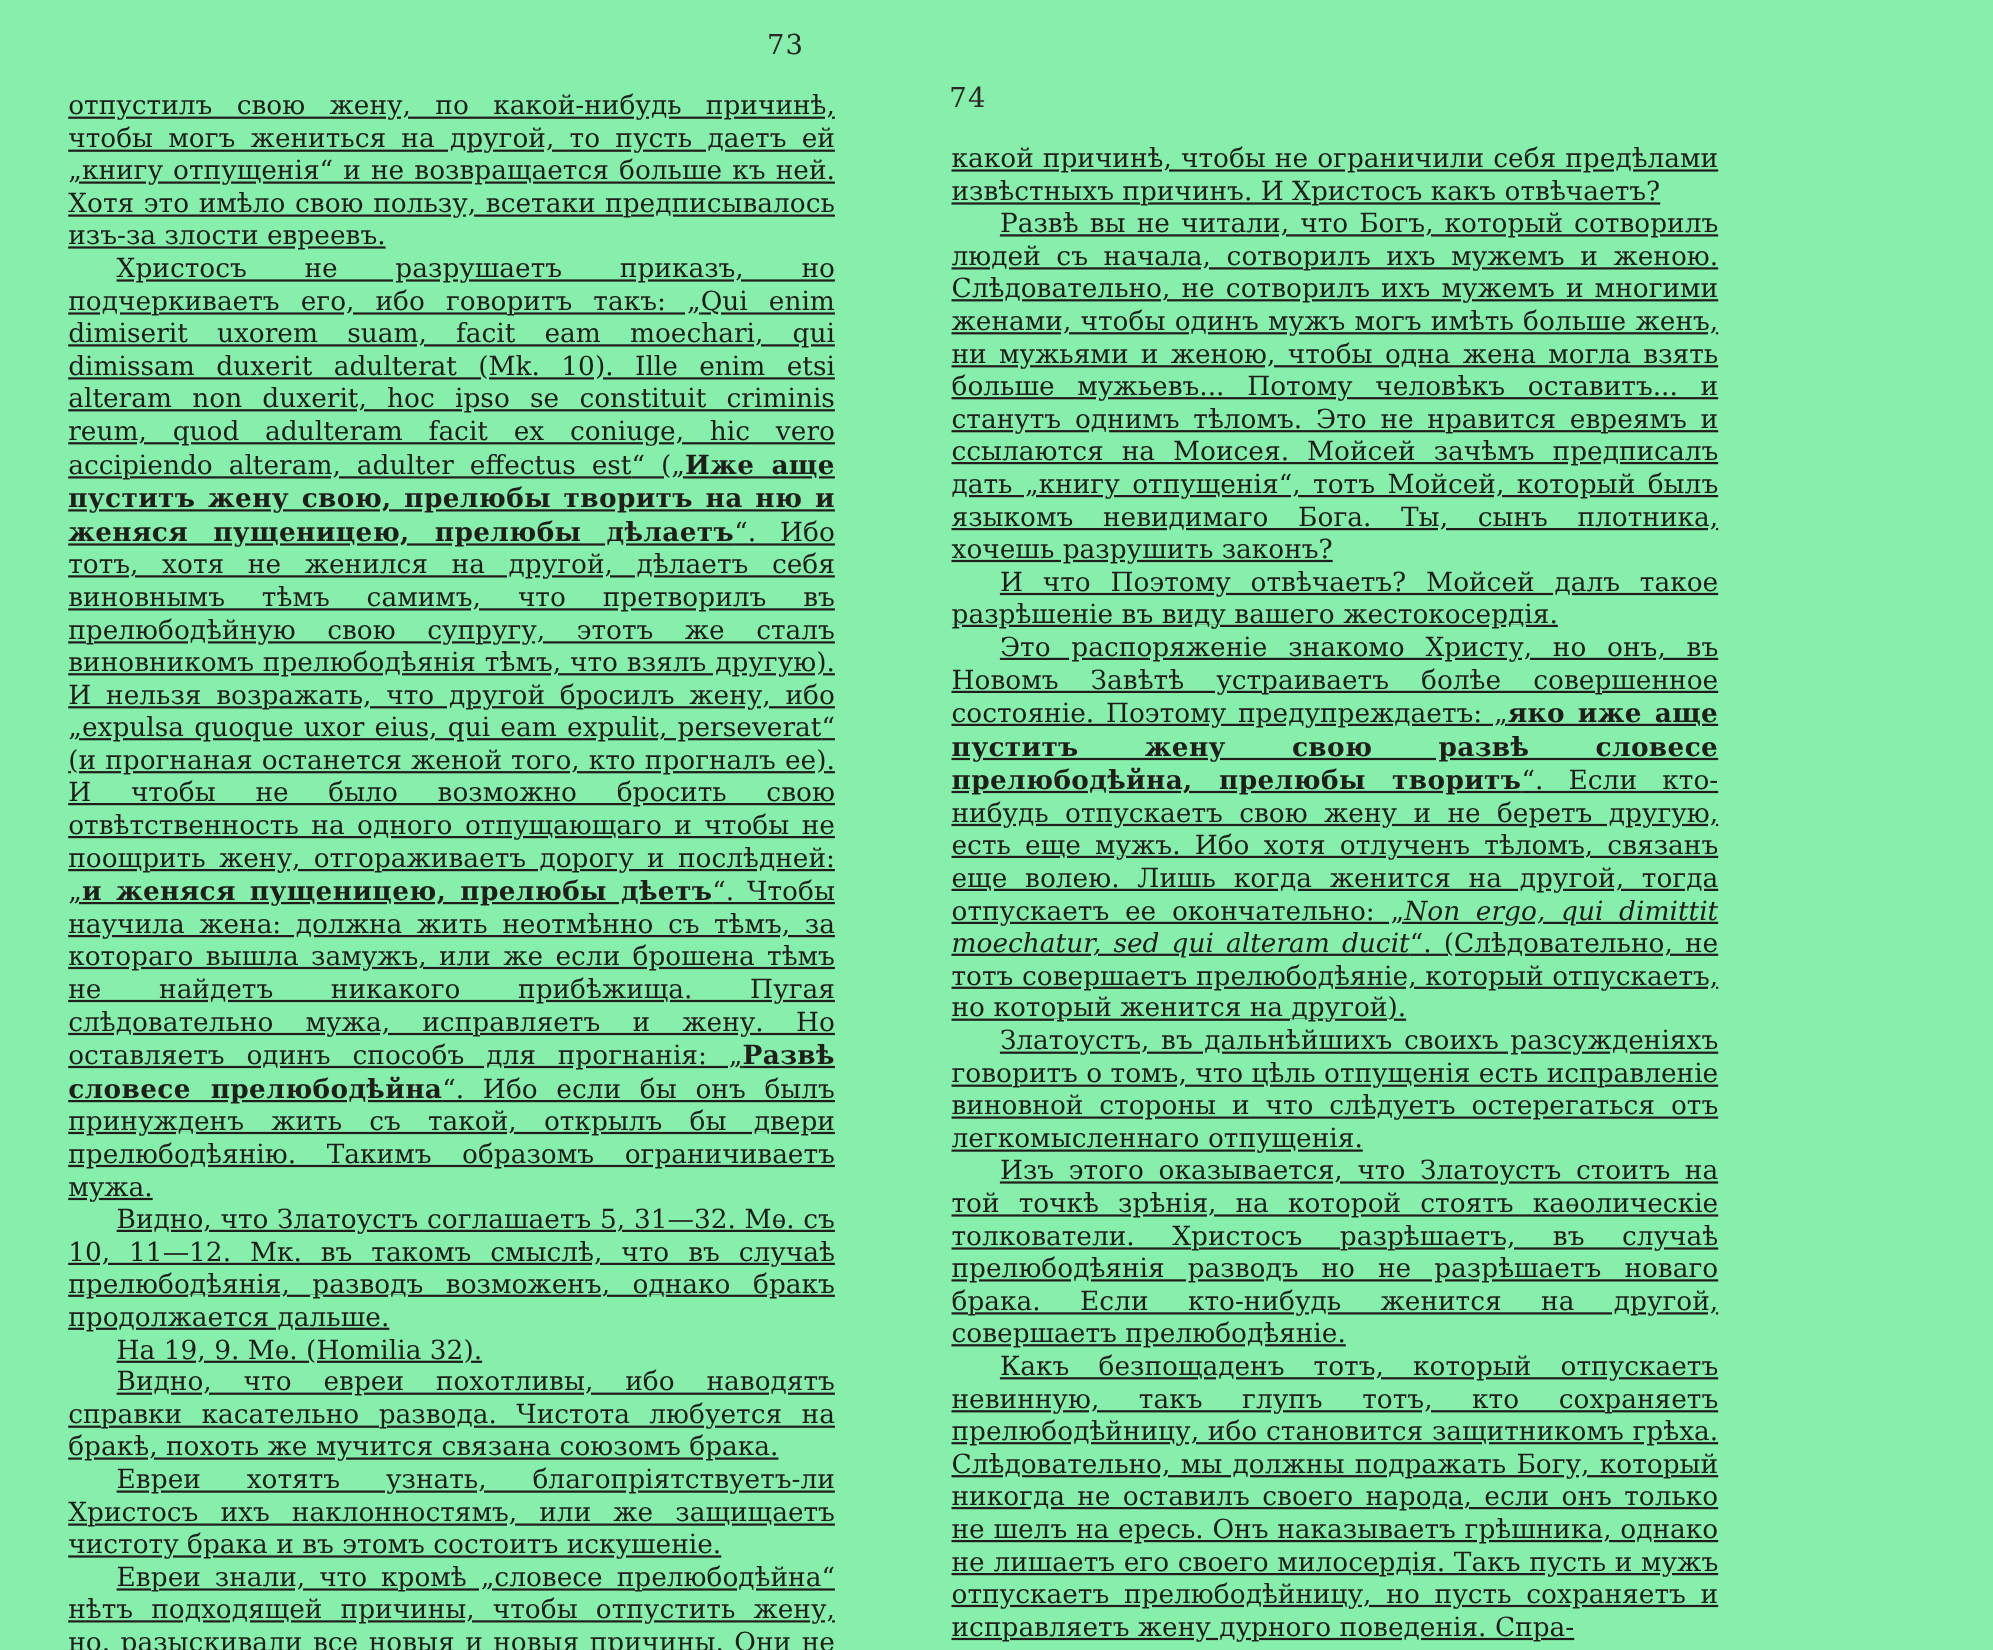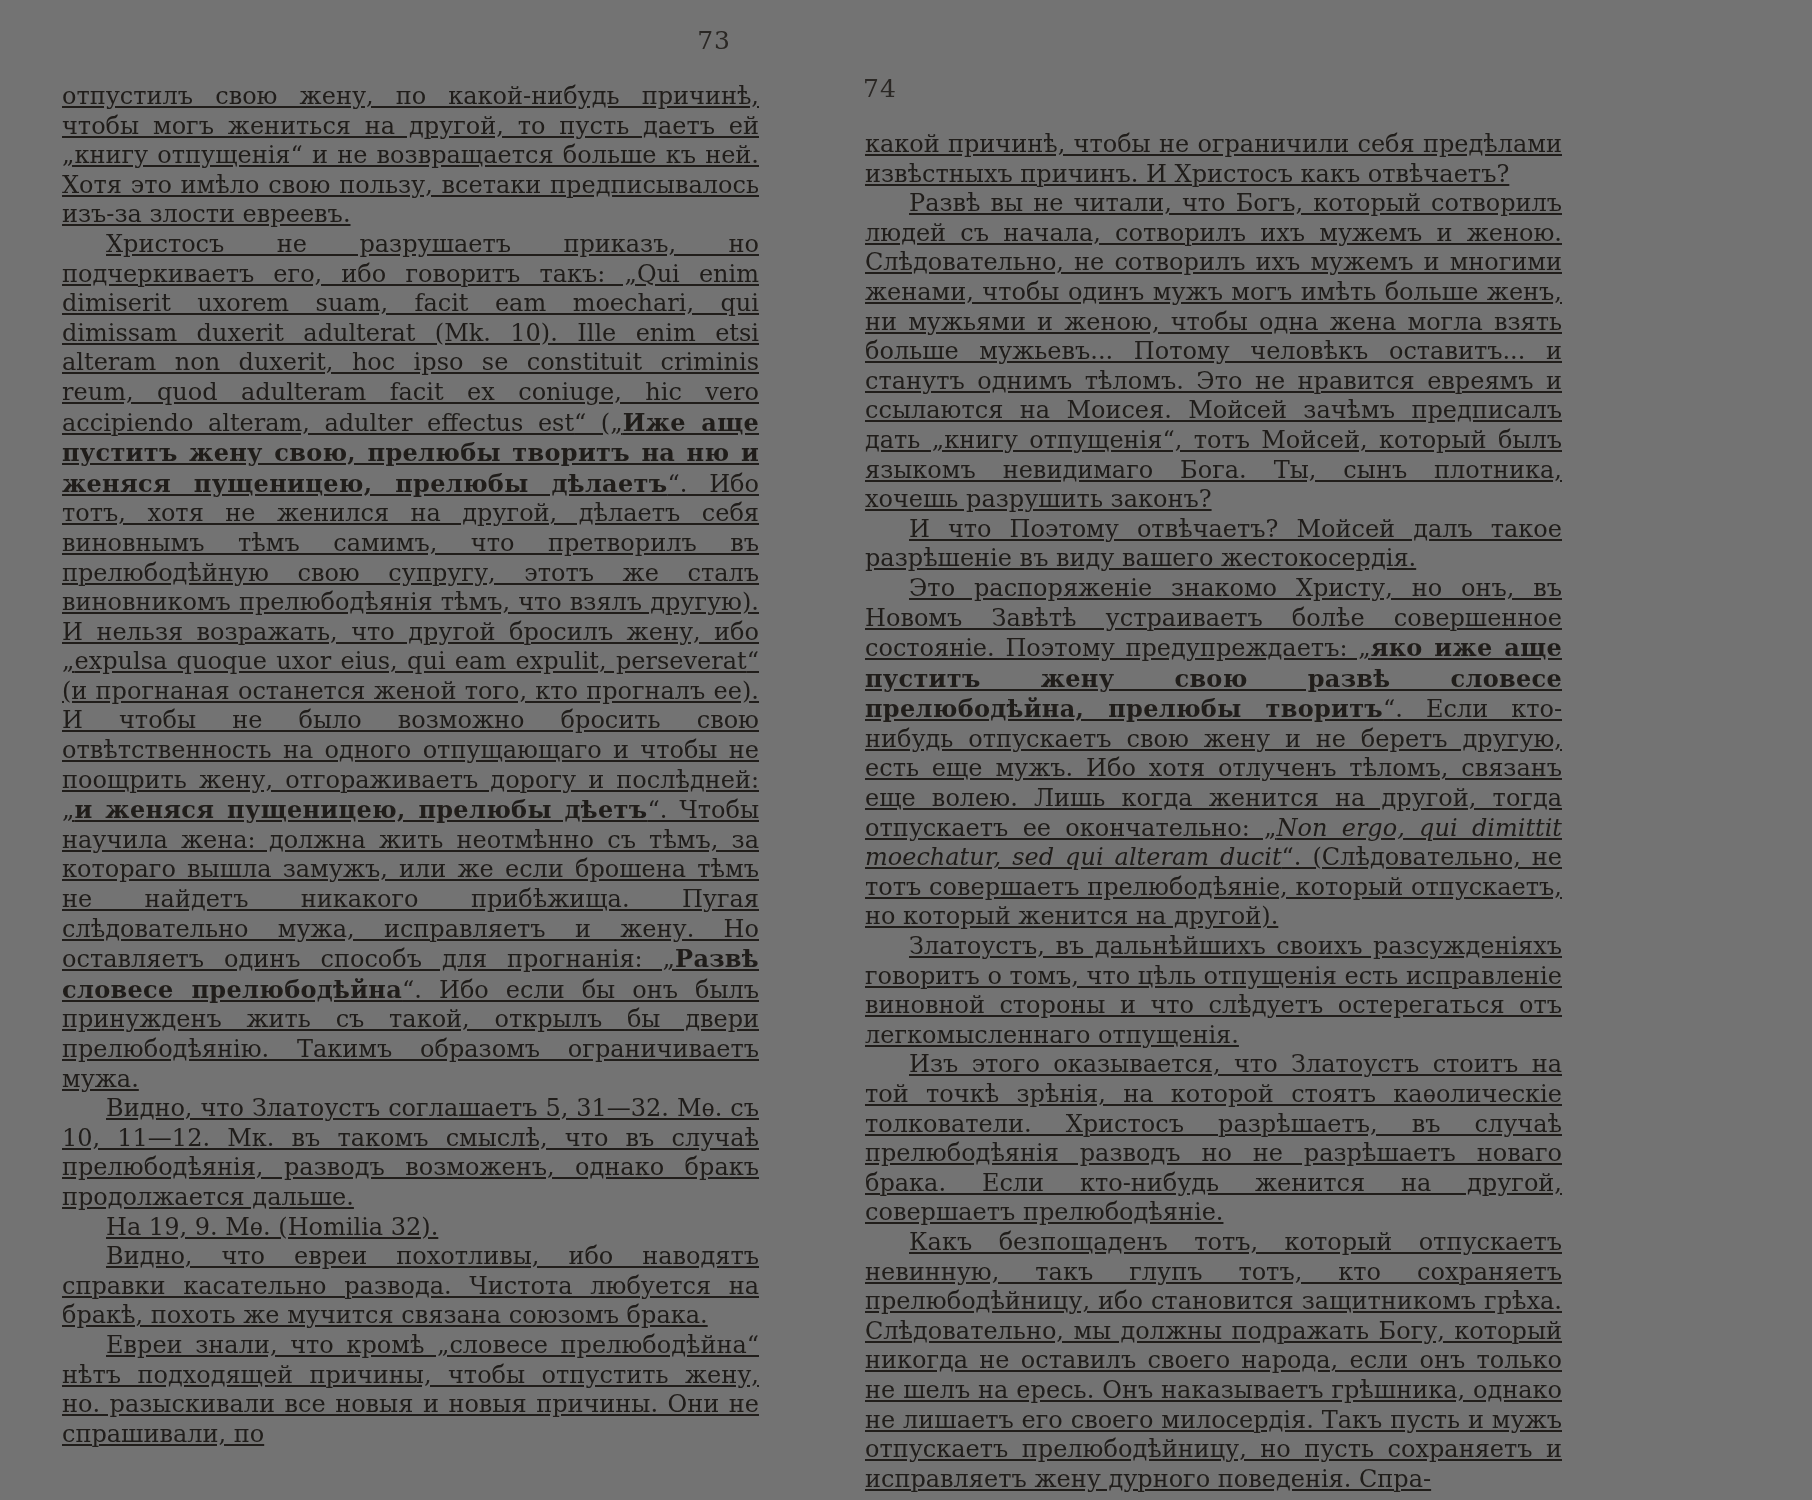--- a/index.html
+++ b/index.html
@@ -4,21 +4,21 @@
 <style>
   html, body {
     margin: 0;
     padding: 0;
     background: #d8d5cf;
   }
   .spread {
     position: relative;
     width: 1812px;
     height: 1500px;
-    background: #737373;
+    background: #86efac;
     overflow: hidden;
     font-family: "DejaVu Serif", "Liberation Serif", serif;
     color: #201d1a;
   }
   .page {
     position: absolute;
     top: 0;
     height: 100%;
   }
   .page-left  { left: 62px;  width: 697px; }
@@ -62,20 +62,21 @@
 <div class="spread">
 
   <div class="page page-left">
     <div class="page-num">73</div>
     <div class="page-body">
         <p class="para"><span class="run run-norm">отпустилъ свою жену, по какой-нибудь причинѣ, чтобы могъ жениться на другой, то пусть даетъ ей „книгу отпущенія“ и не возвращается больше къ ней. Хотя это имѣло свою пользу, всетаки предписывалось изъ-за злости евреевъ.</span></p>
         <p class="para indent"><span class="run run-norm">Христосъ не разрушаетъ приказъ, но подчеркиваетъ его, ибо говоритъ такъ: „</span><span class="run run-latin">Qui enim dimiserit uxorem suam, facit eam moechari, qui dimissam duxerit adulterat (Mk. 10). Ille enim etsi alteram non duxerit, hoc ipso se constituit criminis reum, quod adulteram facit ex coniuge, hic vero accipiendo alteram, adulter effectus est</span><span class="run run-norm">“ („</span><span class="run run-slav">Иже аще пуститъ жену свою, прелюбы творитъ на ню и женяся пущеницею, прелюбы дѣлаетъ</span><span class="run run-norm">“. Ибо тотъ, хотя не женился на другой, дѣлаетъ себя виновнымъ тѣмъ самимъ, что претворилъ въ прелюбодѣйную свою супругу, этотъ же сталъ виновникомъ прелюбодѣянія тѣмъ, что взялъ другую). И нельзя возражать, что другой бросилъ жену, ибо „</span><span class="run run-latin">expulsa quoque uxor eius, qui eam expulit, perseverat</span><span class="run run-norm">“ (и прогнаная останется женой того, кто прогналъ ее). И чтобы не было возможно бросить свою отвѣтственность на одного отпущающаго и чтобы не поощрить жену, отгораживаетъ дорогу и послѣдней: „</span><span class="run run-slav">и женяся пущеницею, прелюбы дѣетъ</span><span class="run run-norm">“. Чтобы научила жена: должна жить неотмѣнно съ тѣмъ, за котораго вышла замужъ, или же если брошена тѣмъ не найдетъ никакого прибѣжища. Пугая слѣдовательно мужа, исправляетъ и жену. Но оставляетъ одинъ способъ для прогнанія: „</span><span class="run run-slav">Развѣ словесе прелюбодѣйна</span><span class="run run-norm">“. Ибо если бы онъ былъ принужденъ жить съ такой, открылъ бы двери прелюбодѣянію. Такимъ образомъ ограничиваетъ мужа.</span></p>
         <p class="para indent"><span class="run run-norm">Видно, что Златоустъ соглашаетъ 5, 31—32. Мѳ. съ 10, 11—12. Мк. въ такомъ смыслѣ, что въ случаѣ прелюбодѣянія, разводъ возможенъ, однако бракъ продолжается дальше.</span></p>
         <p class="para indent"><span class="run run-norm">На 19, 9. Мѳ. (Homilia 32).</span></p>
         <p class="para indent"><span class="run run-norm">Видно, что евреи похотливы, ибо наводятъ справки касательно развода. Чистота любуется на бракѣ, похоть же мучится связана союзомъ брака.</span></p>
+        <p class="para indent"><span class="run run-norm">Евреи хотятъ узнать, благопріятствуетъ-ли Христосъ ихъ наклонностямъ, или же защищаетъ чистоту брака и въ этомъ состоитъ искушеніе.</span></p>
         <p class="para indent"><span class="run run-norm">Евреи знали, что кромѣ „словесе прелюбодѣйна“ нѣтъ подходящей причины, чтобы отпустить жену, но. разыскивали все новыя и новыя причины. Они не спрашивали, по</span></p>
       </div>
   </div>
 
   <div class="page page-right">
     <div class="page-num">74</div>
     <div class="page-body">
         <p class="para"><span class="run run-norm">какой причинѣ, чтобы не ограничили себя предѣлами извѣстныхъ причинъ. И Христосъ какъ отвѣчаетъ?</span></p>
         <p class="para indent"><span class="run run-norm">Развѣ вы не читали, что Богъ, который сотворилъ людей съ начала, сотворилъ ихъ мужемъ и женою. Слѣдовательно, не сотворилъ ихъ мужемъ и многими женами, чтобы одинъ мужъ могъ имѣть больше женъ, ни мужьями и женою, чтобы одна жена могла взять больше мужьевъ... Потому человѣкъ оставитъ... и станутъ однимъ тѣломъ. Это не нравится евреямъ и ссылаются на Моисея. Мойсей зачѣмъ предписалъ дать „книгу отпущенія“, тотъ Мойсей, который былъ языкомъ невидимаго Бога. Ты, сынъ плотника, хочешь разрушить законъ?</span></p>
         <p class="para indent"><span class="run run-norm">И что Поэтому отвѣчаетъ? Мойсей далъ такое разрѣшеніе въ виду вашего жестокосердія.</span></p>

